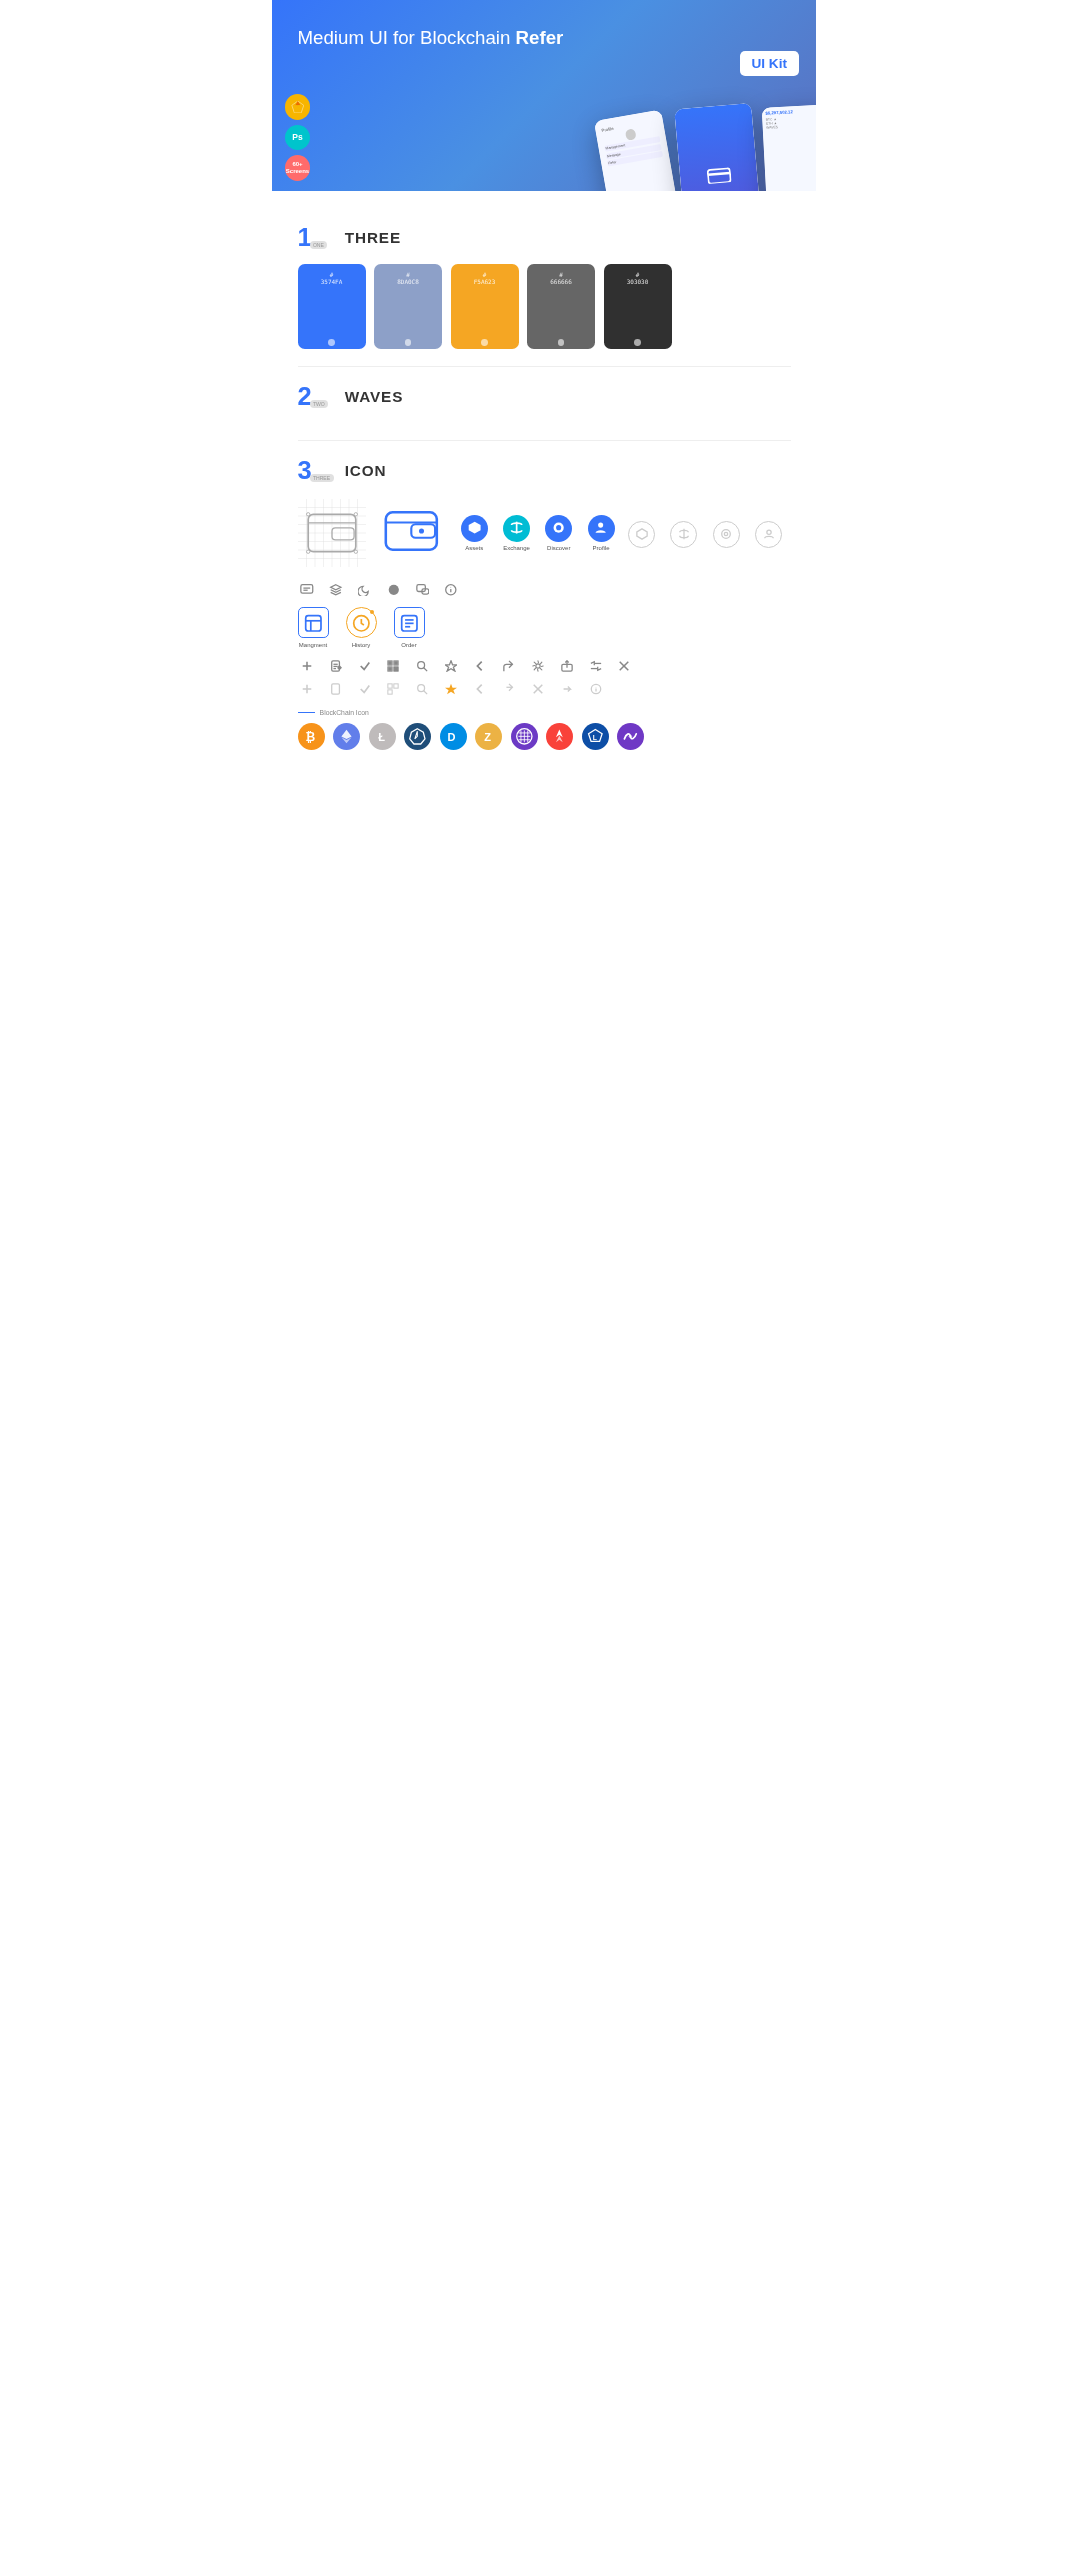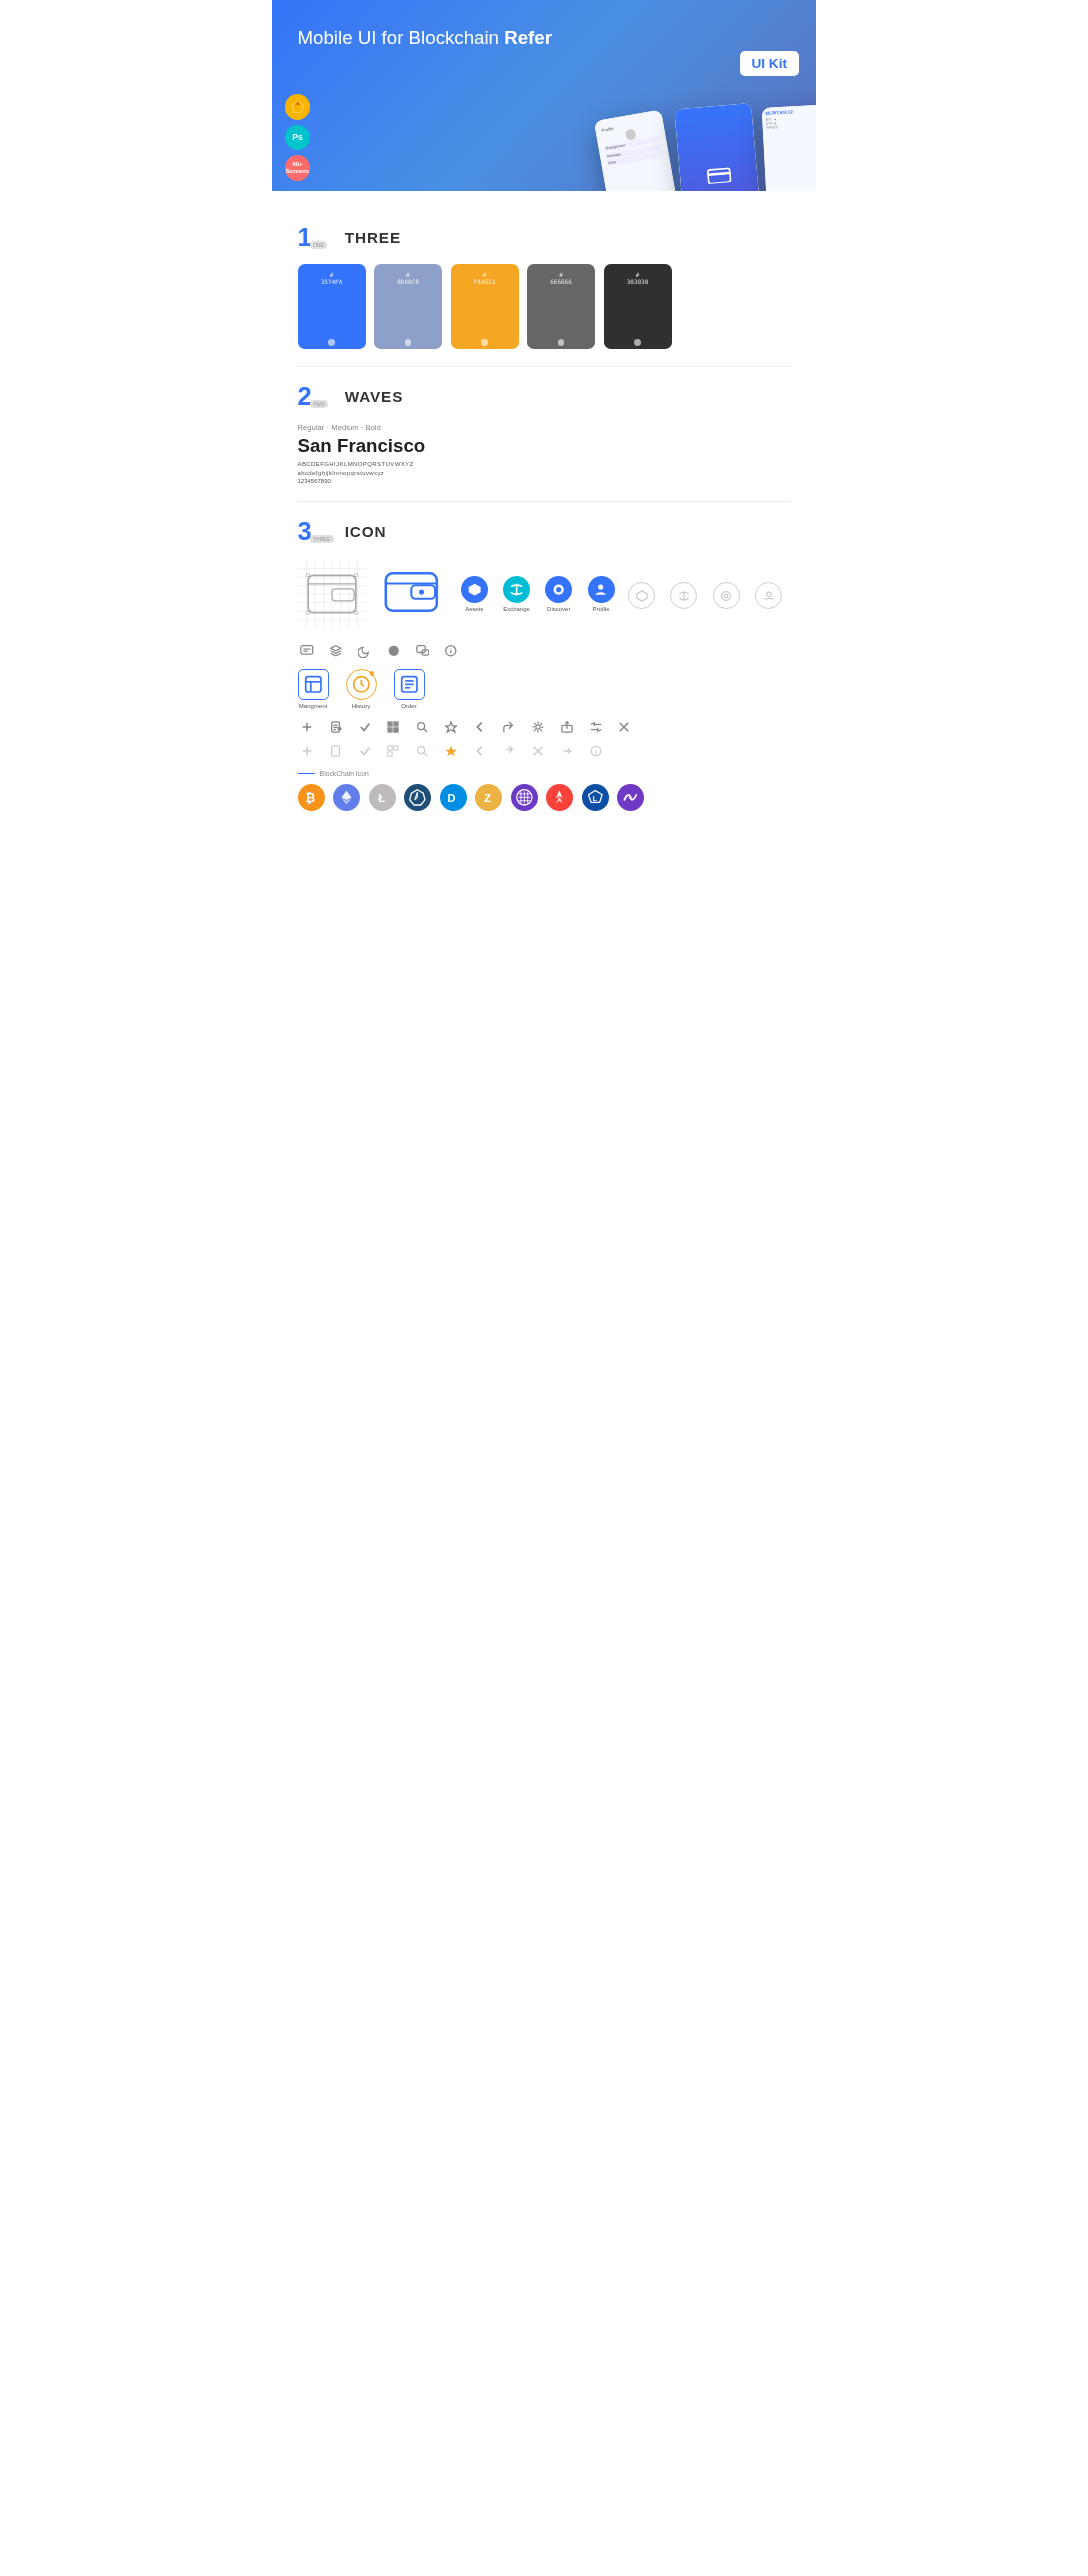--- a/index.html
+++ b/index.html
@@ -373,21 +373,21 @@
       bottom: 1.7px;
       left: 12px;
     }
   </style>
 </head>
 <body>
 
 <div class="hero">
   <div>
     <div class="hero-title">
-      <span>Mobile UI for Blockchain </span><strong>Refer</strong>
+      <span>Medium UI for Blockchain </span><strong>Refer</strong>
     </div>
     <div class="ui-kit-badge">UI Kit</div>
     <div class="hero-badges">
       <div class="badge-sketch">
         <svg width="13.6" height="12" viewBox="0 0 16 14" fill="none">
           <polygon points="8,0 15,5 12,14 4,14 1,5" fill="#F7B500" stroke="white" stroke-width="0.5"></polygon>
           <polygon points="8,0 5,5 11,5" fill="#EA6C00"></polygon>
           <polygon points="5,5 4,14 8,5" fill="#F7B500"></polygon>
           <polygon points="11,5 12,14 8,5" fill="#F7B500"></polygon>
         </svg>
@@ -479,27 +479,20 @@
 
   <div class="section-header">
     <div class="section-num-display">
       <span class="num-big">2</span>
       <span class="num-tag">TWO</span>
     </div>
     <span class="section-title">WAVES</span>
   </div>
 
   <div class="font-section">
-    <div class="font-block">
-      <div class="font-style-label">Regular · Medium · Bold</div>
-      <div class="font-name">San Francisco</div>
-      <div class="font-chars">ABCDEFGHIJKLMNOPQRSTUVWXYZ</div>
-      <div class="font-chars">abcdefghijklmnopqrstuvwxyz</div>
-      <div class="font-nums">1234567890</div>
-    </div>
   </div>
 
   <hr class="divider">
 
   <div class="section-header">
     <div class="section-num-display">
       <span class="num-big">3</span>
       <span class="num-tag">THREE</span>
     </div>
     <span class="section-title">ICON</span>

